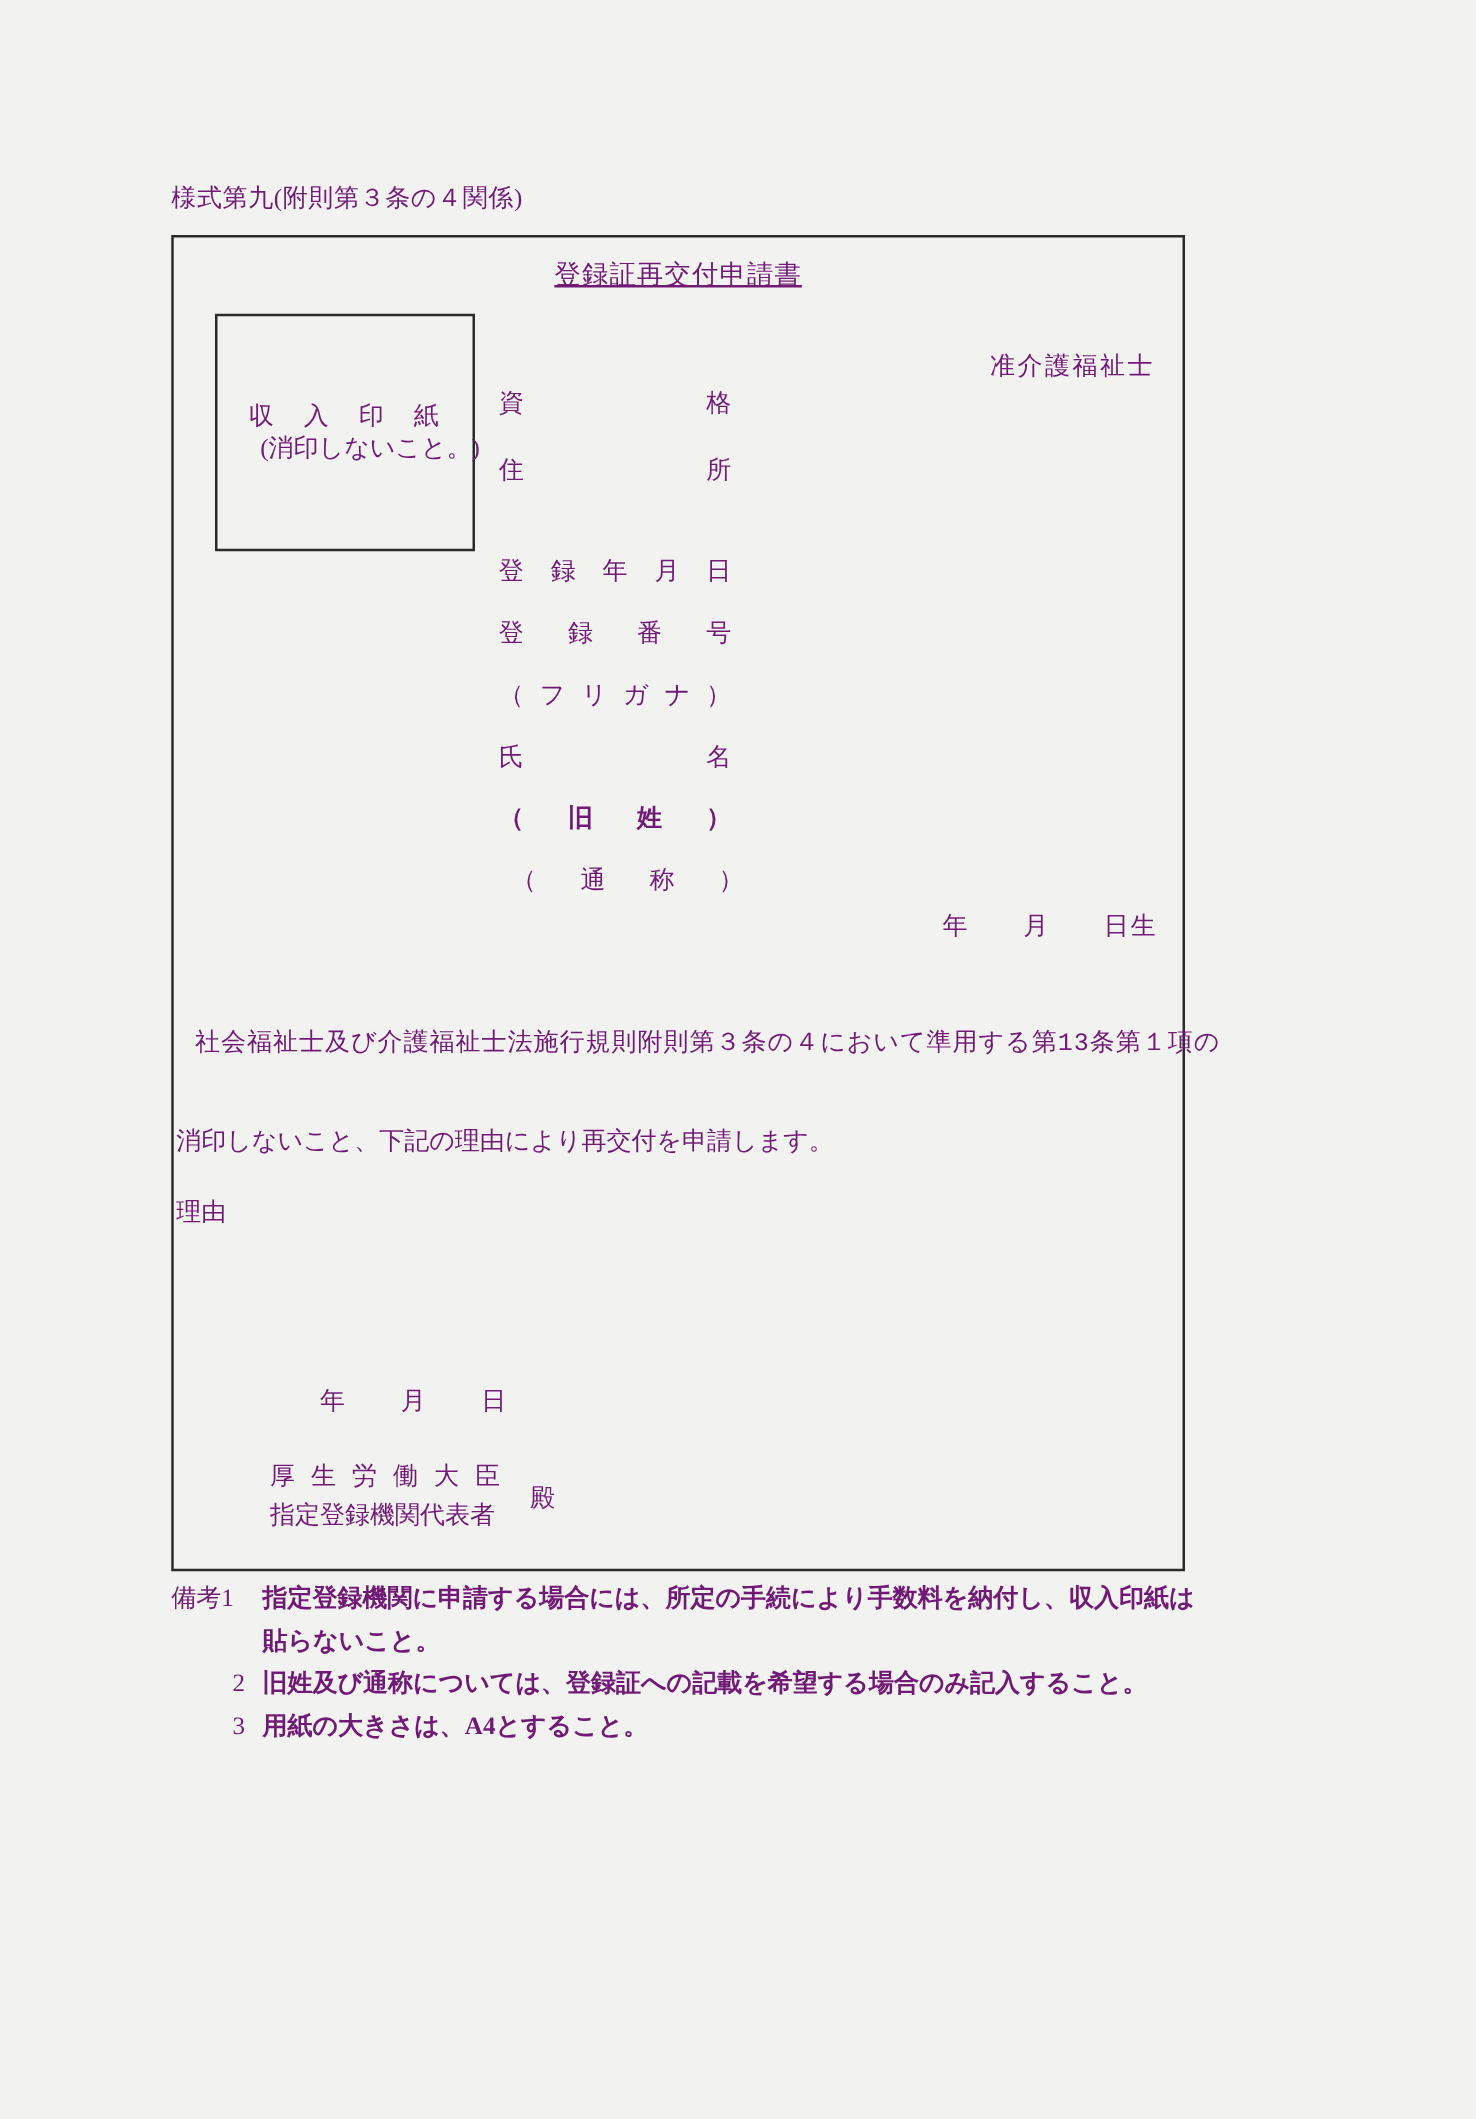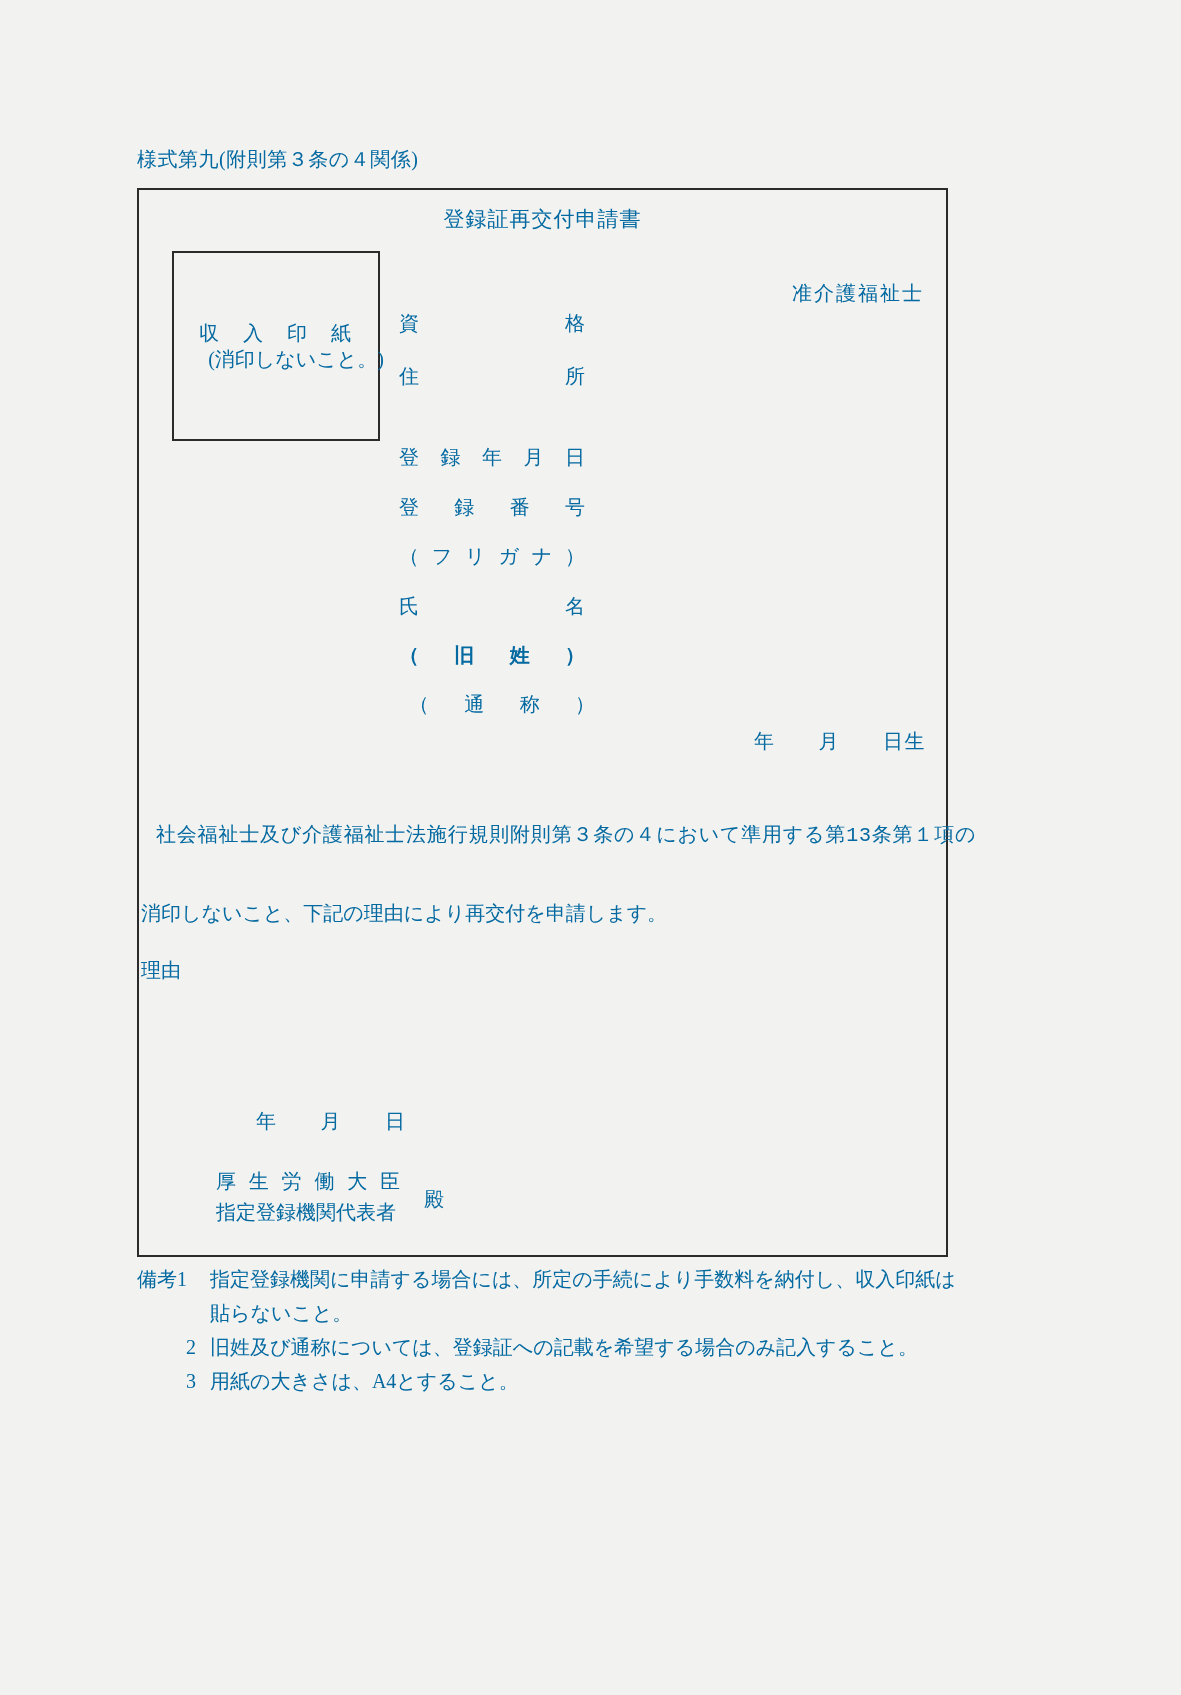--- a/index.html
+++ b/index.html
@@ -3,21 +3,21 @@
 <meta charset="utf-8">
 <style>
   * { box-sizing: border-box; margin: 0; padding: 0; }
   html, body { background: #f2f2f0; }
   .page {
     position: relative;
     width: 975px;
     height: 1695px;
     background: #f2f2f0;
     font-family: "Liberation Serif", "DejaVu Serif", serif;
-    color: #0369a1;
+    color: #701a75;
     font-size: 20px;
     line-height: 1.3;
     overflow: hidden;
   }
   .form-label {
     position: absolute;
     left: 137px;
     top: 146px;
     letter-spacing: 0.5px;
     white-space: nowrap;
@@ -31,20 +31,21 @@
     border: 2px solid #2b2b2b;
   }
   .form-title {
     position: absolute;
     top: 16px;
     left: 0;
     width: 100%;
     text-align: center;
     font-size: 21px;
     letter-spacing: 1px;
+    text-decoration: underline;
   }
   .qualification {
     position: absolute;
     top: 90px;
     right: 22px;
     letter-spacing: 2px;
     white-space: nowrap;
   }
   .stamp-box {
     position: absolute;
@@ -135,21 +136,21 @@
   .note-num {
     flex: none;
     width: 73px;
     line-height: 34px;
     white-space: nowrap;
   }
   .note-num-sub {
     text-align: right;
     padding-right: 14px;
   }
-  .note-text { flex: 1; }
+  .note-text { flex: 1; font-weight: bold; }
   .note-line {
     display: block;
     line-height: 34px;
     white-space: nowrap;
   }
 </style>
 </head>
 <body>
 
 <div class="page">

